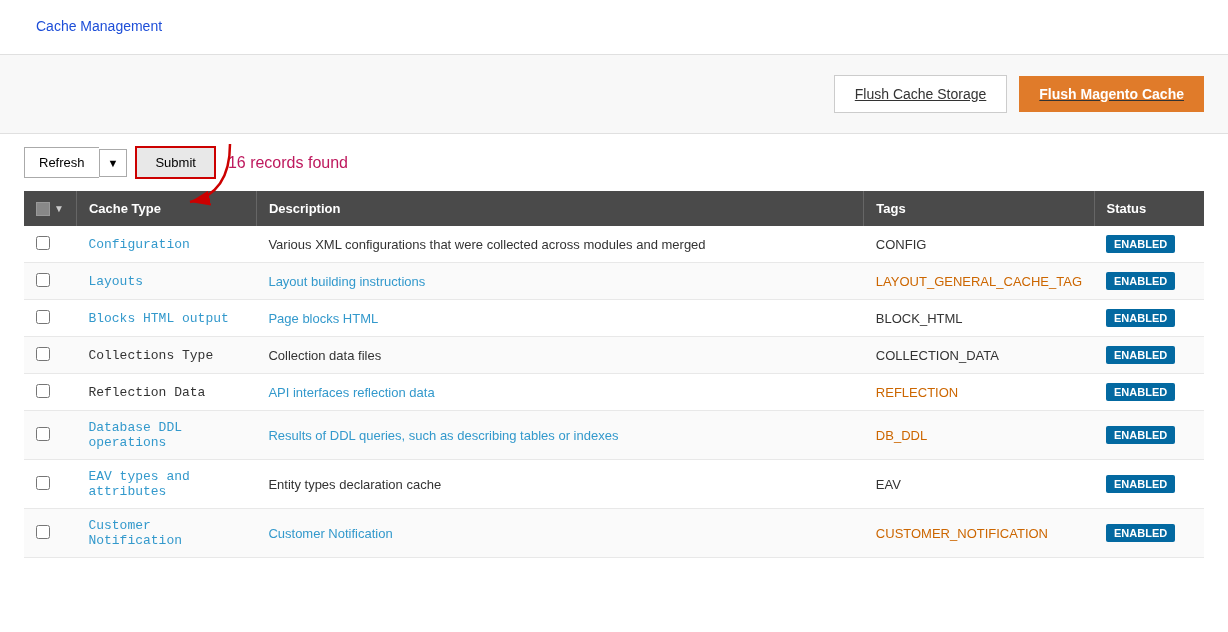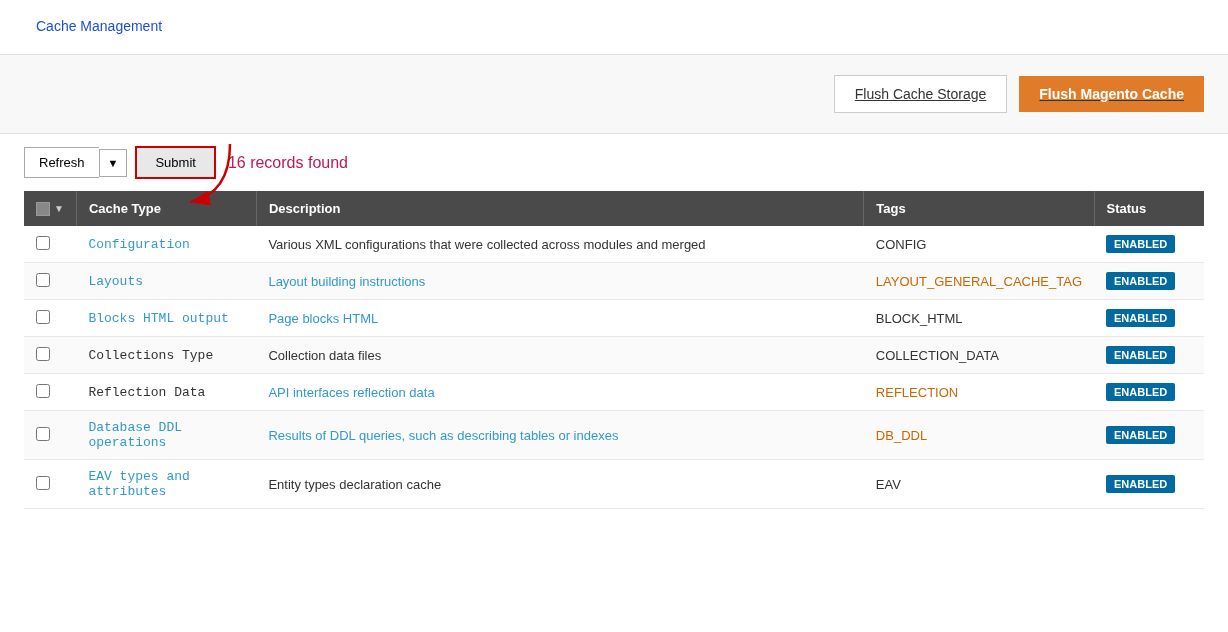--- a/index.html
+++ b/index.html
@@ -139,15 +139,22 @@
           <td class="col-tags"><a class="link-orange">DB_DDL</a></td>
           <td class="col-status"><span class="status-enabled">ENABLED</span></td>
         </tr>
         <tr>
           <td class="col-check"><input type="checkbox" style=""></td>
           <td class="col-type"><a class="link-blue">EAV types and attributes</a></td>
           <td class="col-desc">Entity types declaration cache</td>
           <td class="col-tags">EAV</td>
           <td class="col-status"><span class="status-enabled">ENABLED</span></td>
         </tr>
+        <tr>
+          <td class="col-check"><input type="checkbox" style=""></td>
+          <td class="col-type"><a class="link-blue">Customer Notification</a></td>
+          <td class="col-desc"><a class="link-blue">Customer Notification</a></td>
+          <td class="col-tags"><a class="link-orange">CUSTOMER_NOTIFICATION</a></td>
+          <td class="col-status"><span class="status-enabled">ENABLED</span></td>
+        </tr>
       </tbody>
   </table>
 </div>
 
 </body></html>

